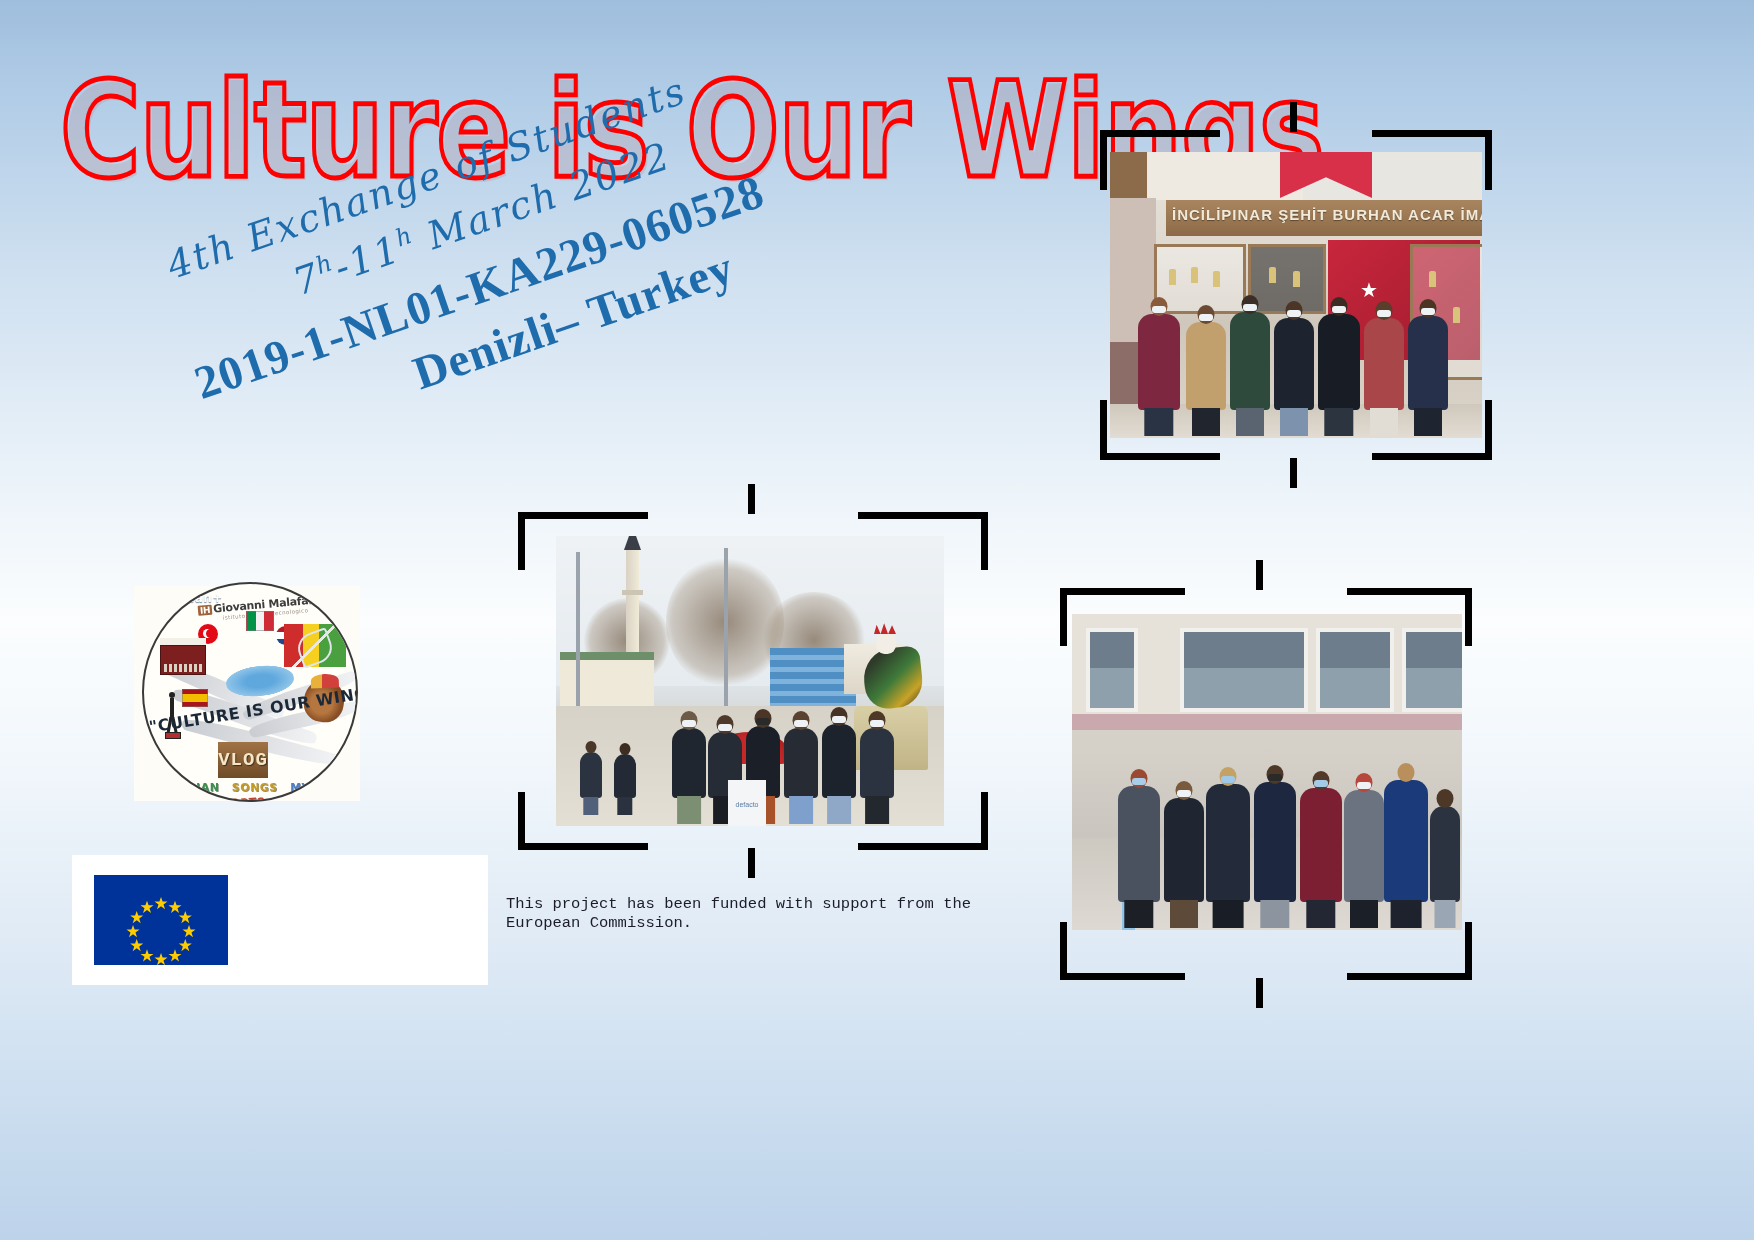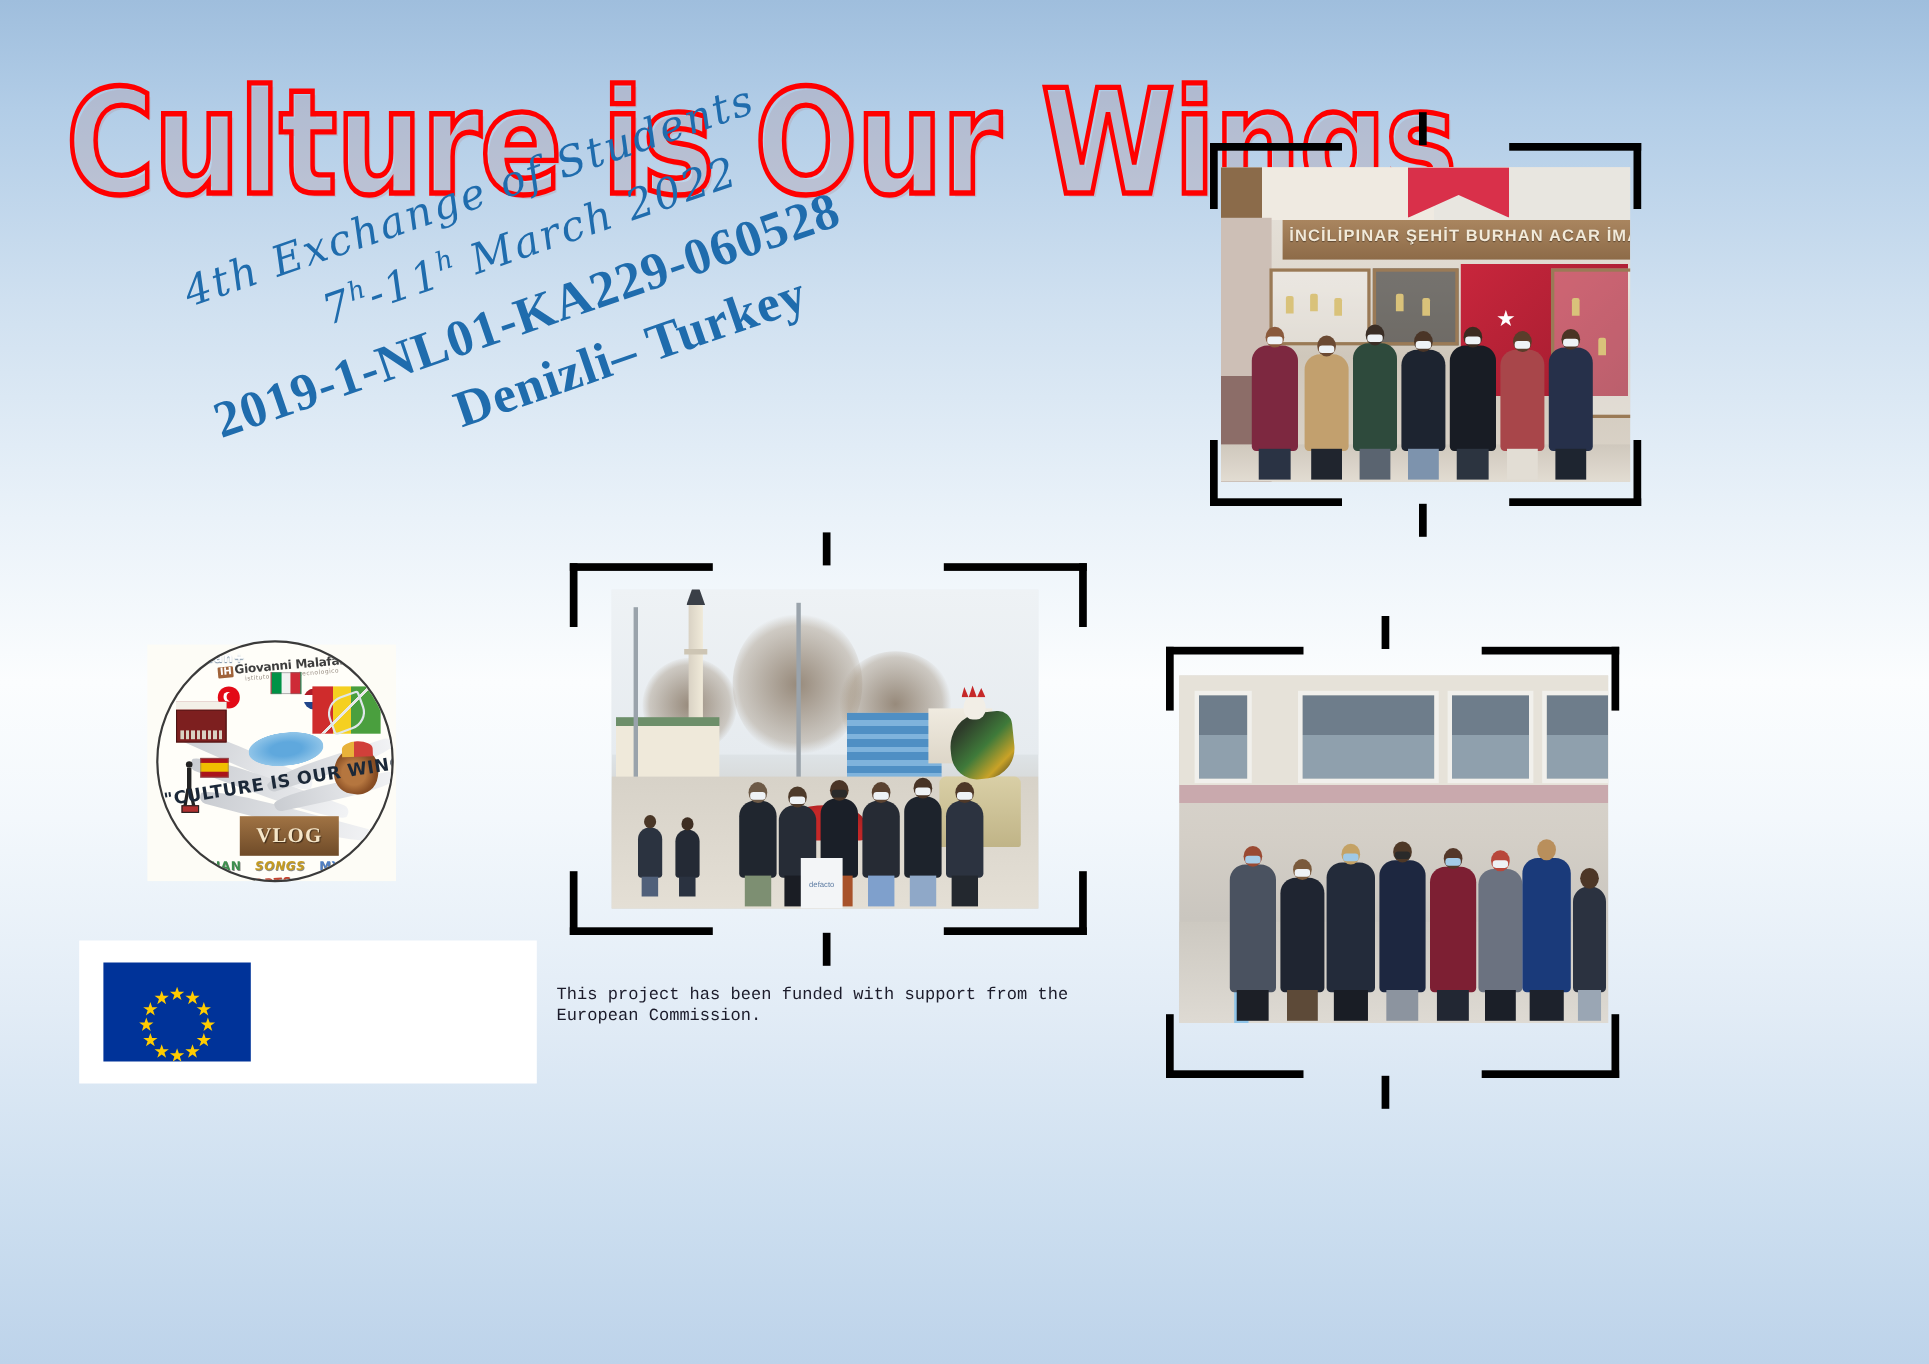--- a/index.html
+++ b/index.html
@@ -272,26 +272,26 @@
     left: 4px; top: -6px;
     width: 28px; height: 14px;
     background: linear-gradient(to right, #e8b23a 0 40%, #d1403a 40% 100%);
     border-radius: 50% 50% 0 0;
     transform: rotate(-10deg);
   }
 
   #logo-vlog {
     position: absolute;
     left: 74px; top: 158px;
-    width: 90px; height: 36px;
+    width: 50px; height: 36px;
     background: linear-gradient(to bottom, #a07344, #6f4b28);
     display: flex;
     align-items: center;
     justify-content: center;
-    font-family: Liberation Serif, serif;
+    font-family: Liberation Mono, monospace;
     font-weight: bold;
     font-size: 19px;
     color: #f5e6c8;
     letter-spacing: 1px;
     text-shadow: 1px 1px 1px rgba(0,0,0,0.5);
     text-align: center;
   }
 
   #logo-dancer {
     position: absolute;
@@ -314,21 +314,21 @@
   .kw-row {
     font-family: "DejaVu Sans", sans-serif;
     font-weight: bold;
     font-size: 11px;
     letter-spacing: 0.5px;
     line-height: 15px;
     white-space: nowrap;
   }
   .kw { margin: 0 4px; text-shadow: 0.6px 0.6px 0 rgba(0,0,0,0.45); }
   .kw-myths   { color: #3d8f4e; }
-  .kw-songs   { color: #c59b21; font-style: italic; }
+  .kw-songs   { color: #c59b21; }
   .kw-dances  { color: #4f7fc4; }
   .kw-arts    { color: #d4c33a; }
   .kw-sports  { color: #c4432f; }
   .kw-recipes { color: #8f6f3a; }
   #kw-row-2 { transform: rotate(-3deg); }
 
   
   #eu-logo-box {
     position: absolute;
     left: 72px;

